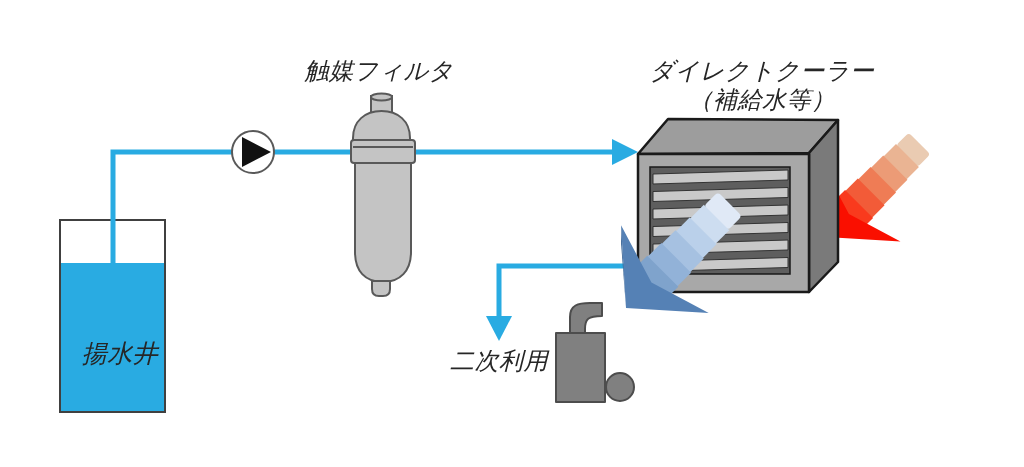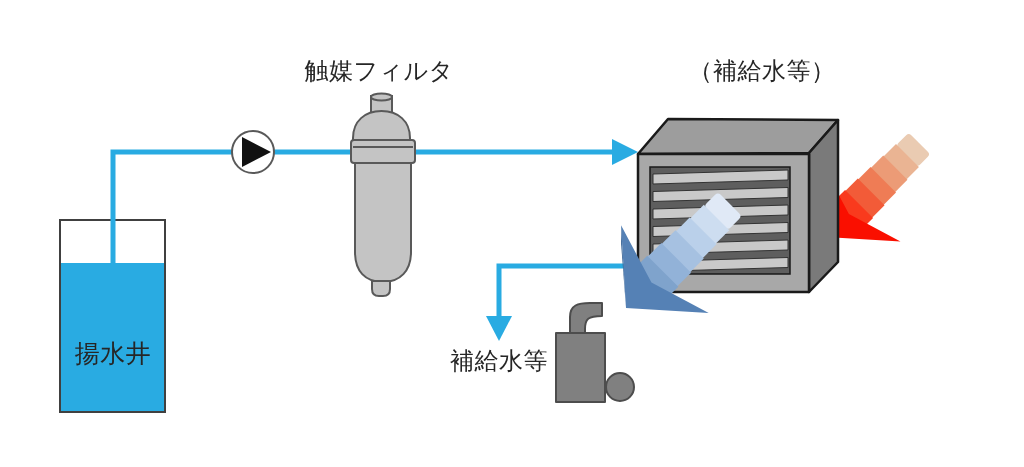--- a/index.html
+++ b/index.html
@@ -3,21 +3,21 @@
 <meta charset="utf-8">
 <style>
   html,body{margin:0;padding:0;background:#fff;}
   #stage{
     position:relative;width:1024px;height:467px;background:#ffffff;overflow:hidden;
     font-family:"Liberation Sans","DejaVu Sans",sans-serif;
   }
   #scene{position:absolute;left:0;top:0;}
   .label{
     position:absolute;color:#262626;font-size:24px;line-height:29px;
-    white-space:nowrap;letter-spacing:0.5px;
+    white-space:nowrap;letter-spacing:0.5px;font-style:italic;
   }
   .centered{transform:translateX(-50%);text-align:center;}
 </style>
 </head>
 <body>
 
 <div id="stage">
 
   <svg id="scene" width="1024" height="467" viewBox="0 0 1024 467">
 
@@ -94,22 +94,23 @@
     <g fill="#808080" stroke="#4D4D4D" stroke-width="2" stroke-linejoin="round">
       <circle cx="620" cy="387" r="14"></circle>
       <path d="M 570 336 L 570 317 C 570 305 578 303 590 303 L 602 303 L 602 316 C 588 316 585 319 585 329 L 585 336 Z"></path>
       <rect x="556" y="333" width="49" height="69"></rect>
     </g>
   </svg>
 
   <div class="label centered" style="left:379px;top:56px;">触媒フィルタ</div>
 
   <div class="label centered" style="left:762px;top:56px;">
+    <div>ダイレクトクーラー</div>
     <div>（補給水等）</div>
   </div>
 
-  <div class="label centered" style="left:113px;top:339px;font-size:25px;">揚水井</div>
+  <div class="label centered" style="left:120px;top:339px;font-size:25px;">揚水井</div>
 
   <div class="label" style="left:450px;top:347px;line-height:28px;">
-    <div>補給水等</div>
+    <div>二次利用</div>
   </div>
 
 </div>
 
 </body></html>

